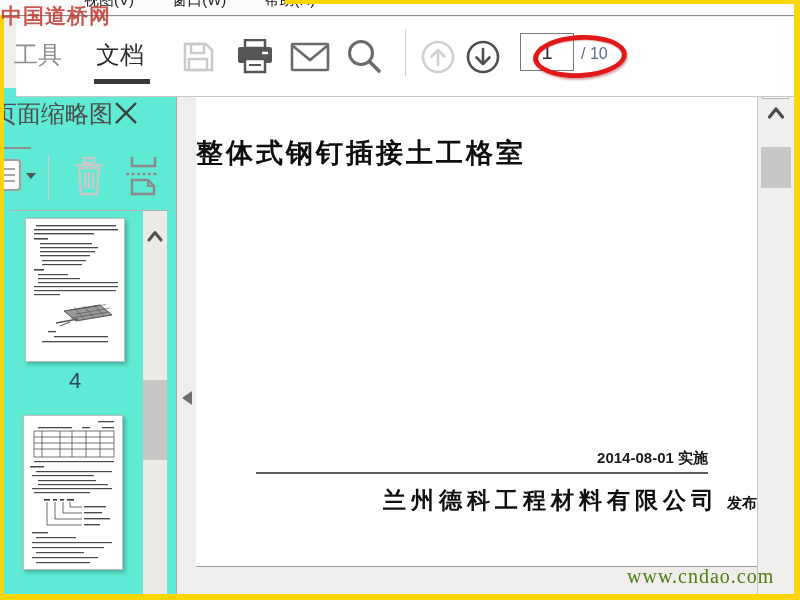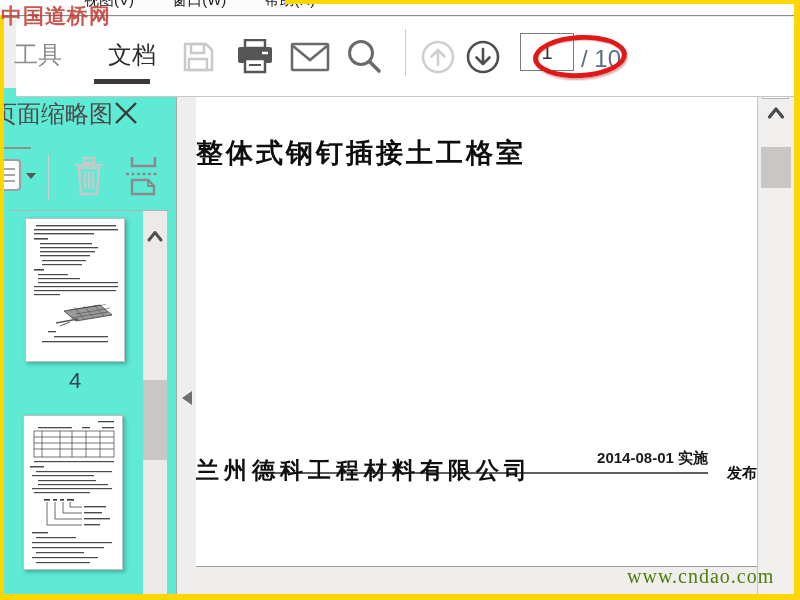--- a/index.html
+++ b/index.html
@@ -24,34 +24,34 @@
   
   #stamp { position:absolute; left:1px; top:2px; z-index:70;
            font-family:"Liberation Serif", serif; font-weight:bold; font-size:21px;
            color:rgba(186,53,43,0.82); letter-spacing:1px; }
 
   
   #toolbar { position:absolute; left:16px; top:17px; width:790px; height:80px;
              background:#ffffff; border-bottom:1px solid #c6c6c6; z-index:4; }
   .tb-tab { position:absolute; font-size:24px; cursor:default; }
   #tab-tools { left:-2px; top:22px; color:#8d8d8d; }
-  #tab-doc   { left:80px; top:22px; color:#2d2d2d;margin-left:12px; }
+  #tab-doc   { left:80px; top:22px; color:#2d2d2d; }
   #tab-underline { position:absolute; left:78px; top:62px; width:56px; height:5px; background:#3a3a3a; }
   .tb-icon { position:absolute; }
   #icon-save   { left:164px; top:22px; }
   #icon-print  { left:219px; top:22px; }
   #icon-email  { left:274px; top:25px; }
   #icon-search { left:329px; top:21px; }
   #tb-sep { position:absolute; left:389px; top:12px; width:1px; height:47px; background:#cfcfcf; }
   #icon-up   { left:404px; top:22px; }
   #icon-down { left:449px; top:22px; }
   #page-input { position:absolute; left:504px; top:16px; width:54px; height:38px;
                 border:1px solid #7a7a7a; background:#fff; font-size:20px; color:#333;
                 text-align:center; font-family:"Liberation Sans",sans-serif; }
-  #page-total { position:absolute; left:565px; top:28px; font-size:24px; color:#5d6c86; }
+  #page-total { position:absolute; left:565px; top:28px; font-size:16px; color:#5d6c86; }
   #red-ellipse { position:absolute; left:517px; top:18px; width:94px; height:43px;
                  border:5px solid #e01818; border-radius:50%; transform:rotate(-3deg);
                  box-shadow:1px 2px 2px rgba(140,10,10,0.35), inset 0 1px 1px rgba(140,10,10,0.25);
                  z-index:8; pointer-events:none; }
 
   
   #sidebar { position:absolute; left:4px; top:88px; width:172px; height:506px; background:#5eead4; }
   #sidebar-title { position:absolute; left:-11px; top:10px; font-size:24px; color:#4c4c4c; white-space:nowrap; }
   #sidebar-close { position:absolute; left:108px; top:11px; }
   #sb-topline { position:absolute; left:-4px; top:59px; width:31px; height:2px; background:#8f8f8f; }
@@ -80,22 +80,22 @@
   
   #main { position:absolute; left:196px; top:88px; width:561px; height:506px; }
   #doc-page { position:absolute; left:0; top:0; width:561px; height:479px; background:#fff;
               border-bottom:1px solid #9b9b9b; }
   #doc-title { position:absolute; left:0; top:47px; width:100%; text-align:left;
                font-size:27px; font-weight:bold; letter-spacing:3px; color:#0e0e0e; }
   .doc-date { position:absolute; top:361px; font-size:15px; font-weight:bold; color:#1a1a1a; }
   #date-release { left:62px; }
   #date-impl { right:49px; }
   #doc-rule { position:absolute; left:60px; top:384px; width:452px; height:2px; background:#5e5e5e; }
-  #company-row { position:absolute; left:0; top:367px; width:100%; display:flex;
-                 justify-content:space-between; align-items:baseline; }
+  #company-row { position:absolute; left:0; top:397px; width:100%; display:flex;
+                 justify-content:flex-end; align-items:baseline; }
   #company-name { font-size:23px; font-weight:bold; letter-spacing:5px; color:#101010; }
   #company-action { font-size:15px; font-weight:bold; color:#101010; margin-left:8px; }
 
   
   #vscroll { position:absolute; left:757px; top:88px; width:37px; height:506px;
              background:#f0efed; border-left:1px solid #c6c6c6; }
   #vs-topbox { position:absolute; left:4px; top:0; width:27px; height:11px;
                background:#fafaf9; border:1px solid #b8b8b8; }
   #vs-chevron { position:absolute; left:8px; top:16px; }
   #vs-thumb { position:absolute; left:3px; top:59px; width:30px; height:41px; background:#c8c7c5; }

